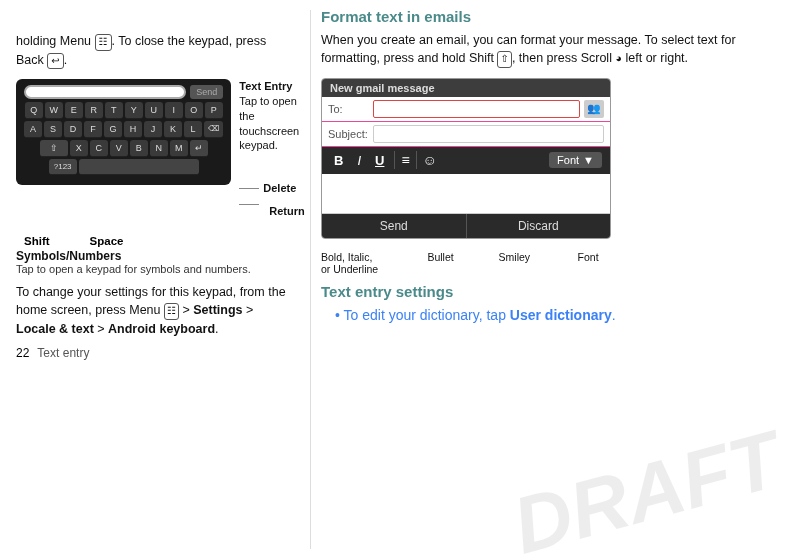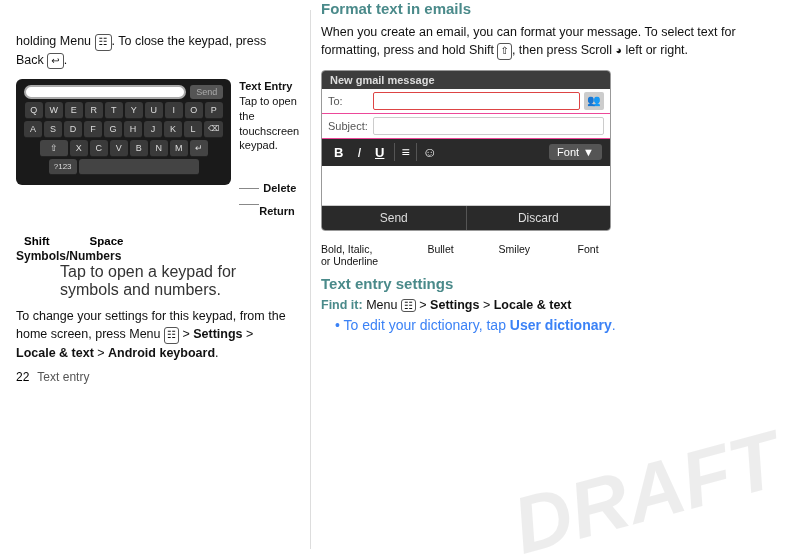--- a/index.html
+++ b/index.html
@@ -75,21 +75,21 @@
     .settings-para {
       font-size: 12.5px;
       line-height: 1.45;
       color: #111;
       margin-bottom: 4px;
     }
 
     
     .right-col {
       flex: 1;
-      padding: 0 16px 16px 10px;
+      padding: 8px 16px 16px 10px;
     }
 
     .section-title {
       color: #4a8a8a;
       font-size: 15px;
       font-weight: bold;
       margin-bottom: 6px;
       margin-top: 0;
     }
 
@@ -384,36 +384,36 @@
           <span>Tap to open the touchscreen keypad.</span>
         </div>
         <div style="height:12px;"></div>
         <div class="right-callout-item">
           <span style="display:flex; align-items:center; gap:4px;">
             <span style="display:inline-block; width:20px; height:1px; background:#888;"></span>
             <strong>Delete</strong>
           </span>
         </div>
         <div class="right-callout-item" style="margin-top:-8px;">
-          <span style="display:flex; align-items:flex-start; gap:0;font-weight:bold;">
+          <span style="display:flex; align-items:flex-start; gap:10px;font-weight:bold;">
             <span style="display:inline-block; width:20px; height:1px; background:#888;"></span>
             <strong>Return</strong>
           </span>
         </div>
       </div>
     </div>
 
     <div style="display:flex; gap:40px; margin-bottom:2px; margin-left:8px;">
       <span style="font-size:11.5px; font-weight:bold;">Shift</span>
       <span style="font-size:11.5px; font-weight:bold;">Space</span>
     </div>
 
     <div style="margin-bottom:8px;">
       <div style="font-size:12px; font-weight:bold; color:#111;">Symbols/Numbers</div>
-      <div style="font-size:16px; color:#333;margin-left:44px;">Tap to open a keypad for symbols and numbers.</div>
+      <div style="font-size:11px; color:#333;">Tap to open a keypad for symbols and numbers.</div>
     </div>
 
     <p class="settings-para">
       To change your settings for this keypad, from the home
       screen, press Menu <span style="display:inline-block;border:1px solid #555;border-radius:3px;padding:0 2px;font-size:10px;">☷</span> &gt; <span class="settings-bold">Settings</span> &gt; <span class="settings-bold">Locale &amp; text</span>
       &gt; <span class="android-bold">Android keyboard</span>.
     </p>
 
     <div style="margin-top:6px; display:flex; gap:8px; align-items:center;">
       <span style="font-size:12px;">22</span>
@@ -475,24 +475,20 @@
         <div>or Underline</div>
       </div>
       <div class="gmail-legend-item">Bullet</div>
       <div class="gmail-legend-item">Smiley</div>
       <div class="gmail-legend-item">Font</div>
     </div>
 
     <h2 class="text-entry-label">Text entry settings</h2>
 
 
-    <div class="find-it">
-      <span class="find-label">Find it:</span>
-      Menu <span style="display:inline-block;border:1px solid #555;border-radius:3px;padding:0 2px;font-size:10px;">☷</span> &gt; <strong>Settings</strong> &gt; <strong>Locale &amp; text</strong>
-    </div>
 
     <div class="bullet-item">
       • To edit your dictionary, tap <strong>User dictionary</strong>.
     </div>
 
   </div>
 
 </div>
 
 </body></html>

